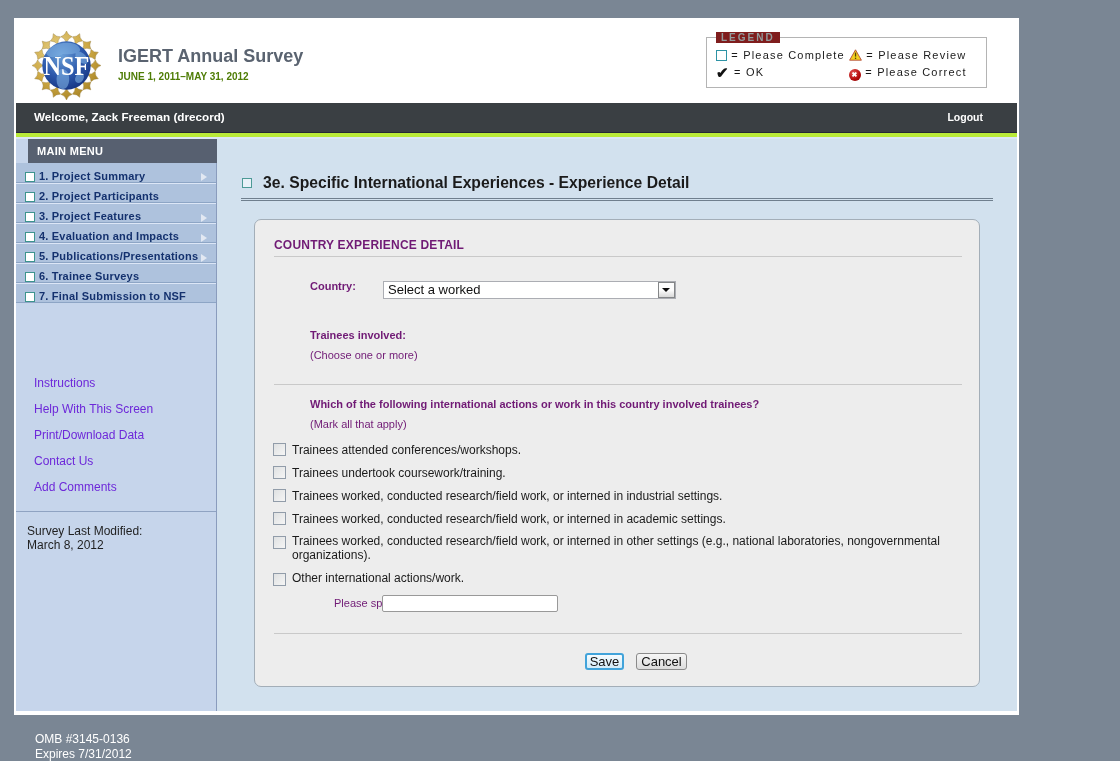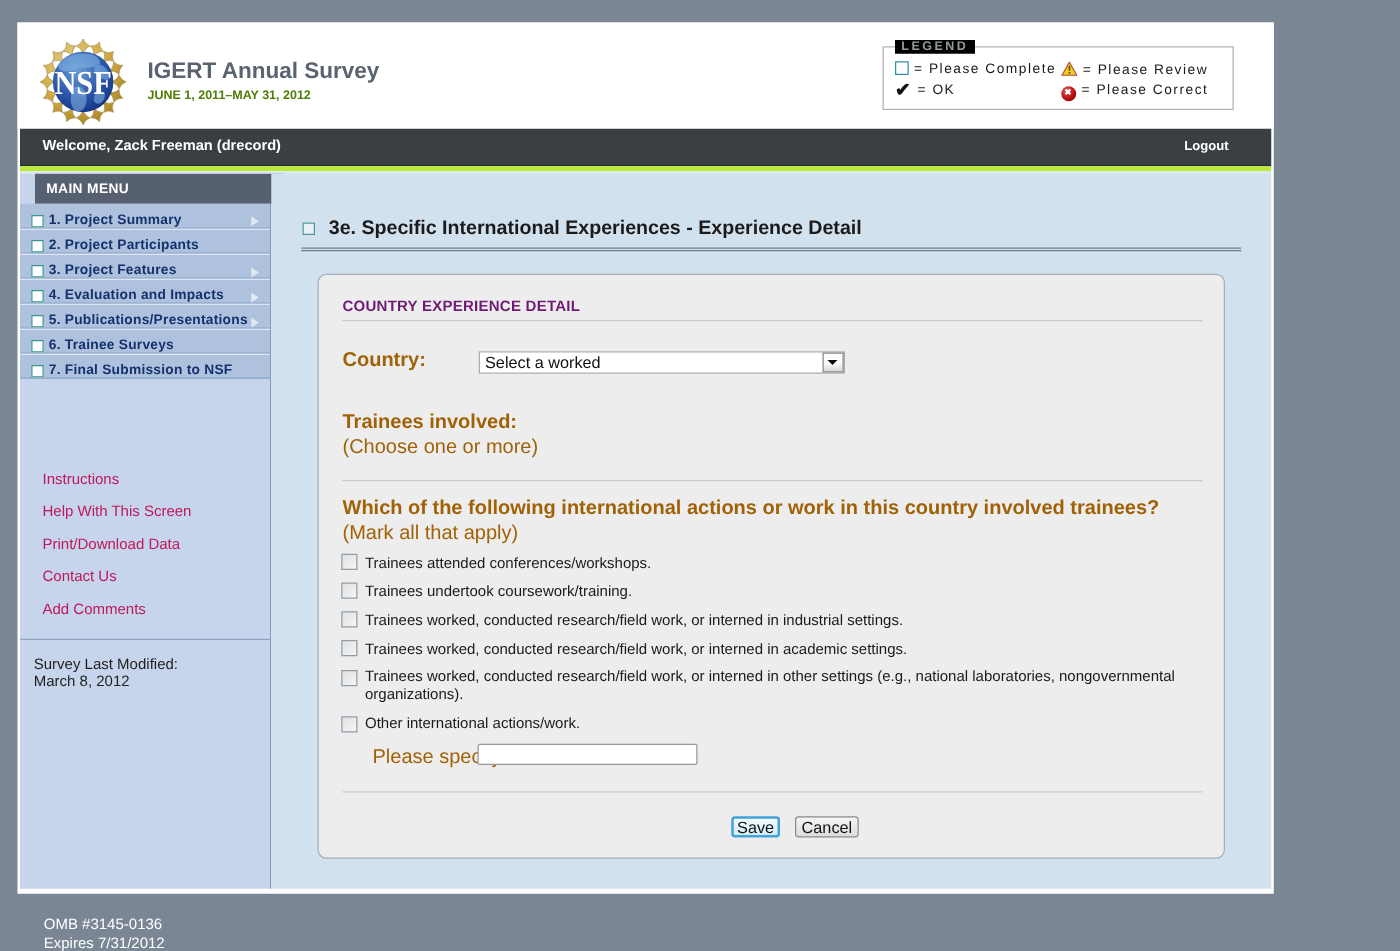--- a/index.html
+++ b/index.html
@@ -5,21 +5,21 @@
   * { margin:0; padding:0; box-sizing:border-box; }
   html,body { width:1120px; height:761px; background:#7a8694; font-family:"Liberation Sans", sans-serif; position:relative; overflow:hidden; }
   #page { position:absolute; left:14px; top:18px; width:1005px; height:697px; background:#ffffff; }
   
   #hdr { position:absolute; left:0; top:0; width:100%; height:85px; background:#fff; }
   #logo { position:absolute; left:18px; top:13px; width:69px; height:69px; }
   #title { position:absolute; left:104px; top:28px; font-size:18px; font-weight:bold; color:#5a6370; letter-spacing:0px; }
   #subtitle { position:absolute; left:104px; top:53px; font-size:10px; font-weight:bold; color:#4e7c05; }
   
   #legend { position:absolute; left:692px; top:19px; width:281px; height:51px; border:1px solid #b4b4b4; }
-  #legend .cap { position:absolute; left:9px; top:-6px; background:#000000; padding:0 5px; font-size:10px; font-weight:bold; color:#939c9d; letter-spacing:2px; line-height:11px; }
+  #legend .cap { position:absolute; left:9px; top:-6px; background:#7f1d1d; padding:0 5px; font-size:10px; font-weight:bold; color:#939c9d; letter-spacing:2px; line-height:11px; }
   .lrow { position:absolute; font-size:11px; letter-spacing:1.2px; color:#1a1a1a; white-space:nowrap; }
   .lsq { display:inline-block; width:11px; height:11px; border:1px solid #2e93a5; background:#fff; vertical-align:-2px; }
   .lchk { font-size:15px; font-weight:bold; color:#111; vertical-align:-2px; line-height:10px; }
   .lwsvg { vertical-align:-2px; }
   .lred { display:inline-block; width:12px; height:12px; border-radius:50%; background:radial-gradient(circle at 35% 30%, #e05050, #b40c0c 60%, #7e0505); color:#fff; font-size:7px; font-weight:bold; text-align:center; line-height:12.5px; vertical-align:-1px; }
   
   #wbar { position:absolute; left:2px; top:85px; width:1001px; height:29px; background:#3a3f43; }
   #wbar .wtxt { position:absolute; left:18px; top:6.5px; color:#fff; font-size:11.7px; font-weight:bold; }
   #wbar .logout { position:absolute; right:34px; top:8px; color:#fff; font-size:10.5px; font-weight:bold; }
   #navline { position:absolute; left:2px; top:114px; width:1001px; height:1px; background:#252736; }
@@ -30,32 +30,32 @@
   #content { position:absolute; left:203px; top:121px; width:800px; height:572px; background:#d2e1ee; }
   
   #mmhdr { position:absolute; left:0; top:0; width:100%; height:24px; background:#576070; color:#fff; font-size:11px; font-weight:bold; line-height:24px; padding-left:9px; letter-spacing:0.3px;margin-left:12px; }
   .mitem { position:relative; height:20px; background:#aec2dd; border-bottom:1px solid #8da5c5; display:flex; align-items:flex-end; white-space:nowrap; }
   .mitem + .mitem { border-top:1px solid #dce6f6; }
   #menu { position:absolute; left:0; top:24px; width:100%; }
   .mbox { flex:none; width:10px; height:10px; background:#fff; border:1px solid #3d948e; margin:0 4px 0 9px; }
   .mitem span.t { font-size:11px; font-weight:bold; color:#14316e; letter-spacing:0.2px; }
   .marrow { position:absolute; right:9px; top:10px; width:0; height:0; border-top:4px solid transparent; border-bottom:4px solid transparent; border-left:6px solid #e2e8f2; }
   #slinks { position:absolute; left:0; top:231px; width:100%; }
-  .slink { height:26px; line-height:26px; padding-left:18px; font-size:12px; color:#be185d; }
+  .slink { height:26px; line-height:26px; padding-left:18px; font-size:12px; color:#6d28d9; }
   #sdiv { position:absolute; left:0; top:372px; width:100%; height:1px; background:#8fa3c2; }
   #smod { position:absolute; left:11px; top:385px; font-size:12px; color:#1f1f1f; line-height:14.3px; }
   
   #ptitle { position:absolute; left:46px; top:34.5px; font-size:15.7px; font-weight:bold; color:#1b1b1b; }
   #ptbox { position:absolute; left:25px; top:39px; width:10px; height:10px; border:1px solid #4d9a96; background:#e9f1f8; }
   #prule { position:absolute; left:24px; top:59px; width:752px; height:3px; border-top:1px solid #6f7f8e; border-bottom:1px solid #6f7f8e; }
   #panel { position:absolute; left:37px; top:80px; width:726px; height:468px; background:#ededed; border:1px solid #a3aeb8; border-radius:7px; }
   
   .ph1 { position:absolute; left:19px; top:18px; font-size:12px; font-weight:bold; color:#701a75; letter-spacing:0.2px;text-align:right; }
   .phr { position:absolute; left:19px; width:688px; height:1px; background:#c9c9c9; }
-  .lbl { position:absolute; font-size:16px; color:#a16207; }
+  .lbl { position:absolute; font-size:11px; color:#701a75;margin-left:36px; }
   .b { font-weight:bold; }
   #sel { position:absolute; left:128px; top:61px; width:293px; height:18px; background:#fff; border:1px solid #abadb3; }
   #sel .st { position:absolute; left:4px; top:0px; font-size:13px; color:#111; }
   #sel .sbtn { position:absolute; right:0px; top:0px; width:17px; height:16px; background:linear-gradient(#fdfdfd 50%,#d8d8d8); border:1px solid #848688; }
   #sel .sbtn:after { content:""; position:absolute; left:3px; top:5px; width:0; height:0; border-left:4.5px solid transparent; border-right:4.5px solid transparent; border-top:4.5px solid #0a0a0a; }
   .cb { position:absolute; left:18px; width:13px; height:13px; border:1px solid #919ca9; background:linear-gradient(135deg,#dfe1e2,#f5f5f5); }
   .cl { position:absolute; left:37px; font-size:12px; color:#1a1a1a; line-height:13.5px; }
   #inp { position:absolute; left:127px; top:375px; width:176px; height:17px; background:#fff; border:1px solid #999; border-radius:2px; }
   .btn { position:absolute; top:433px; height:17px; font-size:13px; color:#111; text-align:center; line-height:16px; border-radius:3px; }
   #bsave { left:330px; width:39px; background:linear-gradient(#f5fbfe,#d3ecf9); border:2px solid #41a3da; line-height:13px; }

